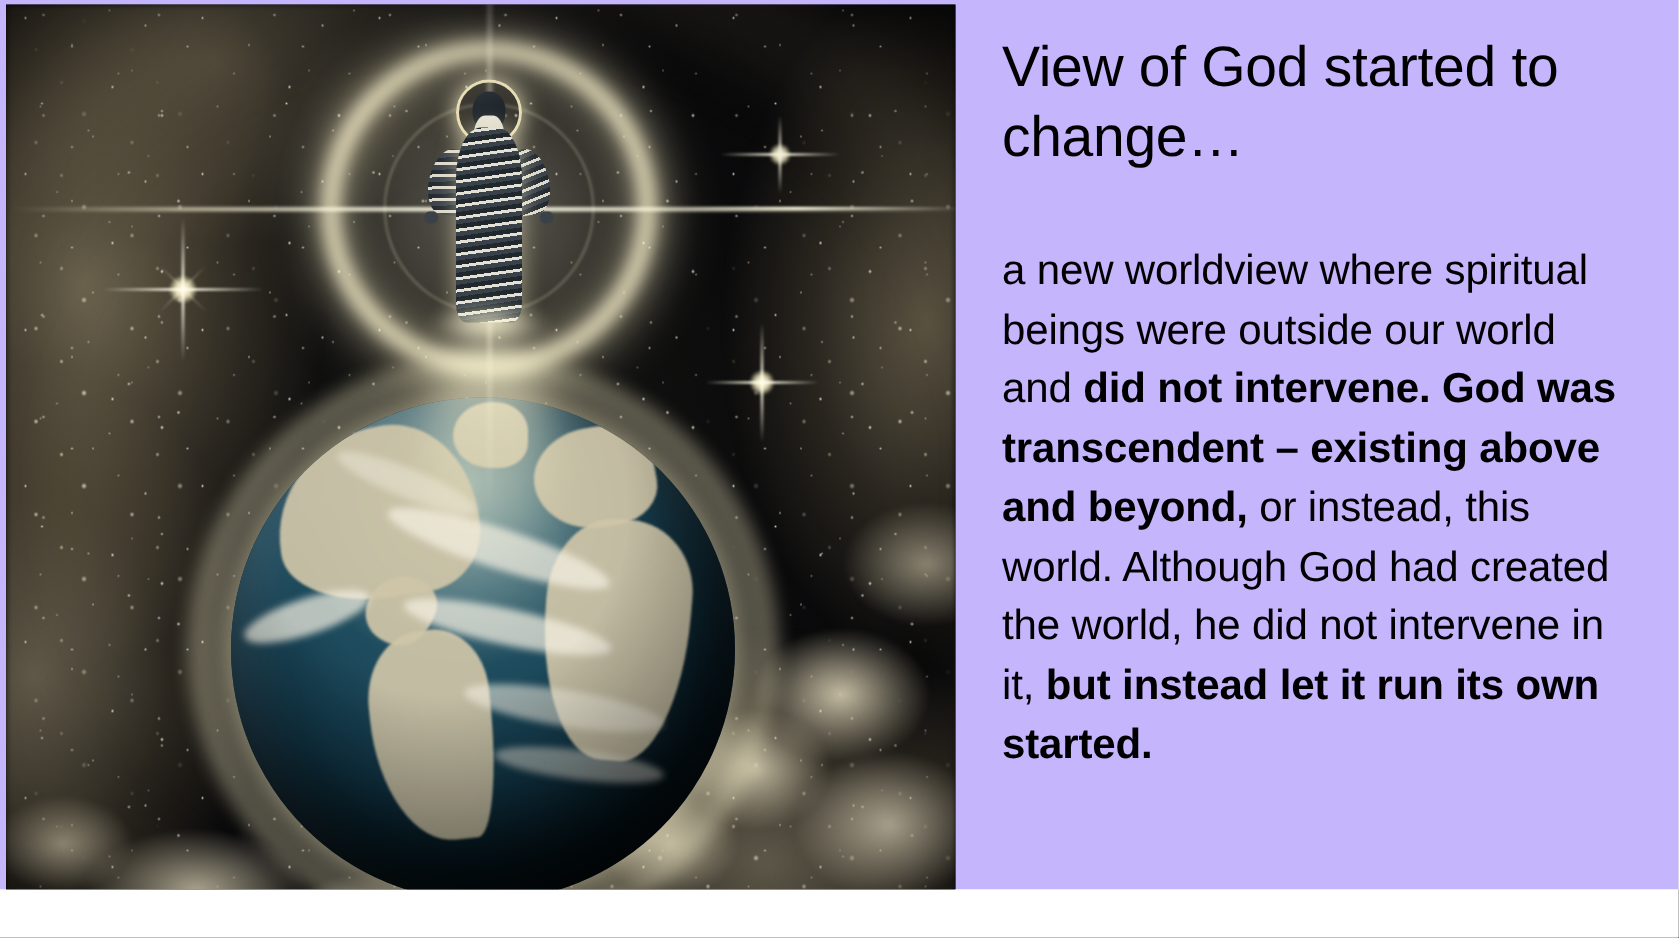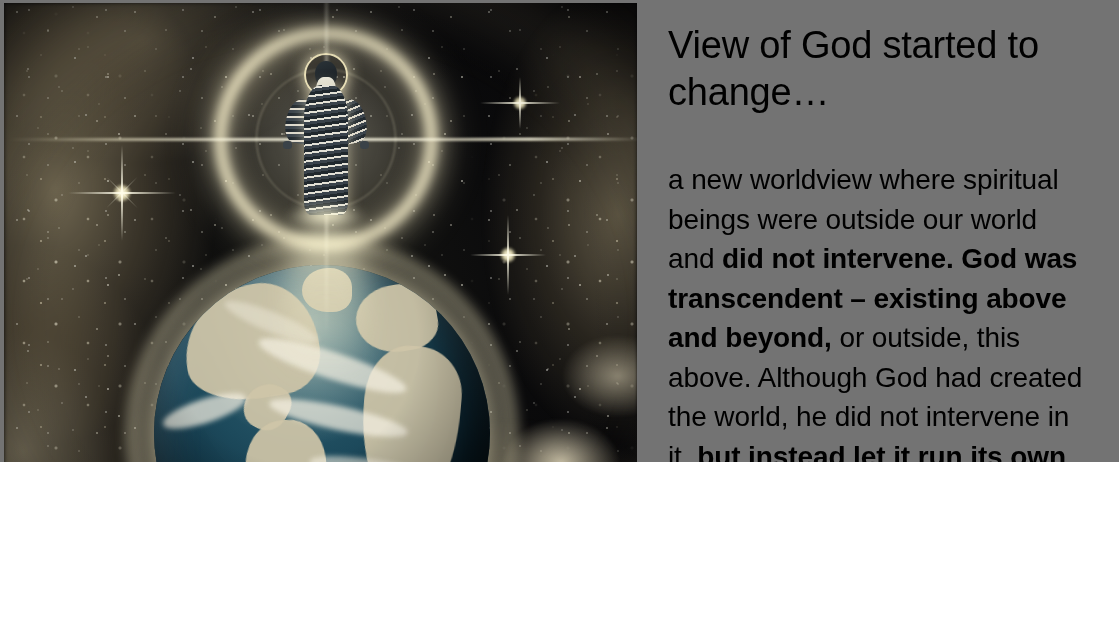--- a/index.html
+++ b/index.html
@@ -9,22 +9,22 @@
     background: #ffffff;
   }
   body {
     font-family: "Liberation Sans", sans-serif;
     -webkit-font-smoothing: antialiased;
   }
 
   .slide {
     position: relative;
     width: 1119px;
-    height: 462px;
-    background: #737373;
+    height: 593px;
+    background: #c4b5fd;
     overflow: hidden;
     text-decoration: underline;
   }
 
   
   .illustration {
     position: absolute;
     left: 4px;
     top: 3px;
     width: 633px;
@@ -474,16 +474,16 @@
                 background:linear-gradient(to right, rgba(255,250,214,0) 0%, rgba(255,252,232,0.85) 40%, rgba(255,250,214,0) 100%);
                 filter:blur(0.8px);"></div>
 
     <div class="illo-layer grain"></div>
     <div class="illo-layer vignette"></div>
   </div>
 
   <div class="text-col">
     <div class="slide-title">View of God started to change…</div>
 
-    <div class="body-text"><span>a new worldview where spiritual beings were outside our world and </span><b>did not intervene. God was transcendent – existing above and beyond,</b><span> or outside, this above. Although God had created the world, he did not intervene in it, </span><b>but instead let it run its own started.</b></div>
+    <div class="body-text"><span>a new worldview where spiritual beings were outside our world and </span><b>did not intervene. God was transcendent – existing above and beyond,</b><span> or instead, this world. Although God had created the world, he did not intervene in it, </span><b>but instead let it run its own started.</b></div>
   </div>
 
 </div>
 
 </body></html>

